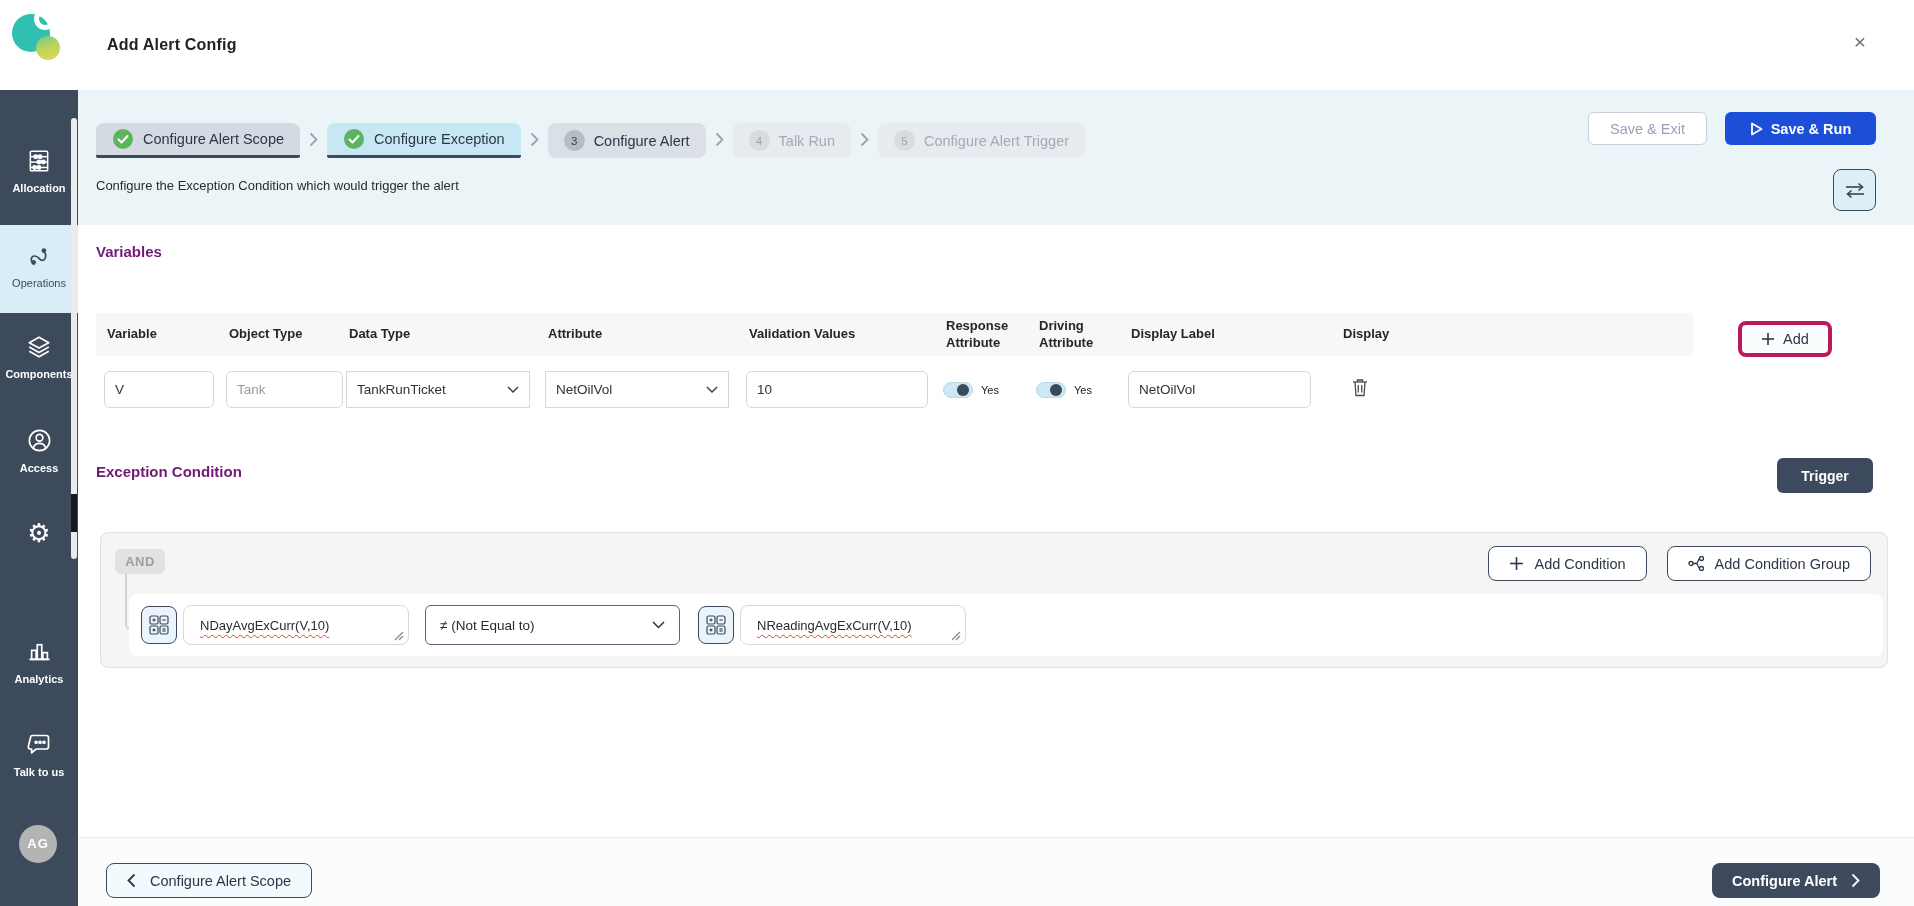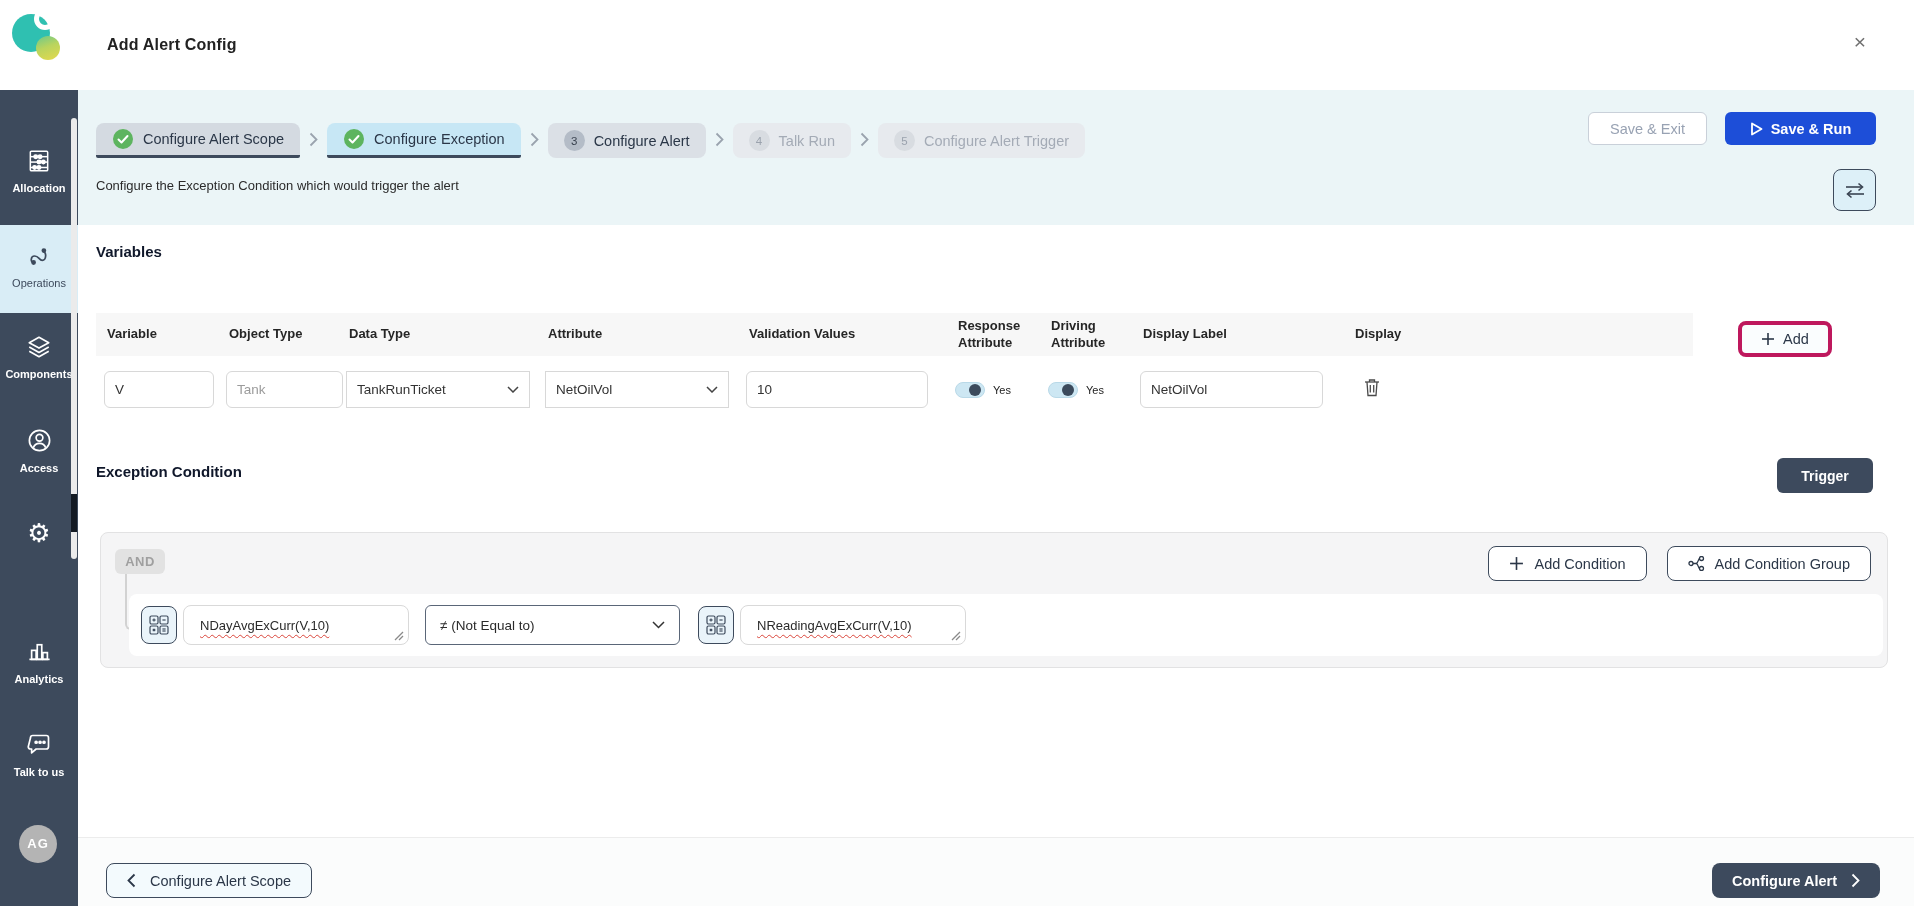--- a/index.html
+++ b/index.html
@@ -40,28 +40,28 @@
   .num-badge.light { background:#d8dce1; color:#9aa2ad; }
   .step-sep { margin:9px 9px 0 9px; }
   .step-desc { position:absolute; left:18px; top:88px; font-size:13px; color:#2b2b2b; }
 
   .save-exit { position:absolute; right:207px; top:22px; width:119px; height:33px; background:#fff; border:1px solid #c9d0d9; border-radius:6px; color:#98a2b3; font-size:14.5px; cursor:pointer; }
   .save-run { position:absolute; right:38px; top:22px; width:151px; height:33px; background:#1d4ed8; border:none; border-radius:6px; color:#fff; font-size:14.5px; font-weight:700; cursor:pointer; display:flex; align-items:center; justify-content:center; gap:8px; }
   .swap-btn { position:absolute; right:38px; top:79px; width:43px; height:42px; background:#ddf0f8; border:1px solid #3d4a5c; border-radius:8px; cursor:pointer; display:flex; align-items:center; justify-content:center; }
 
   
   .vars { position:absolute; top:225px; left:78px; width:1836px; height:225px; background:#fff; }
-  .section-heading { font-size:15px; font-weight:700; color:#0f172a; }
+  .section-heading { font-size:15px; font-weight:700; color:#701a75; }
   .vars .section-heading { position:absolute; left:18px; top:18px; }
   .add-btn { position:absolute; left:1660px; top:96px; width:94px; height:36px; background:#fafdfe; border:4px solid #be185d; border-radius:8px; color:#2b3748; font-size:14.5px; cursor:pointer; display:flex; align-items:center; justify-content:center; gap:8px; }
   .table { position:absolute; left:18px; top:88px; width:1597px; }
   .trow { display:flex; padding-left:8px; }
   .thead { background:#f7f7f7; height:43px; align-items:center; }
   .th { font-size:13px; font-weight:700; color:#262626; line-height:1.25; padding-left:3px; }
-  .c0{width:122px;} .c1{width:120px;} .c2{width:199px;} .c3{width:201px;} .c4{width:197px;} .c5{width:93px;margin-left:12px;} .c6{width:92px;} .c7{width:212px;} .c8{flex:1;}
+  .c0{width:122px;} .c1{width:120px;} .c2{width:199px;} .c3{width:201px;} .c4{width:197px;} .c5{width:93px;} .c6{width:92px;} .c7{width:212px;} .c8{flex:1;}
   .tbody { margin-top:15px; align-items:center; }
   .tin { height:37px; border:1px solid #d8d8d8; border-radius:6px; background:#fff; font-size:13.5px; color:#333; padding:0 10px; font-family:"Liberation Sans", sans-serif; outline:none; }
   .tin.gray { color:#9b9b9b; }
   .tsel { height:37px; border:1px solid #d8d8d8; border-radius:0; background:#fff; font-size:13.5px; color:#333; padding:0 10px; display:flex; align-items:center; justify-content:space-between; cursor:pointer; }
   .toggle-wrap { display:flex; align-items:center; gap:8px; }
   .toggle { width:30px; height:16px; border-radius:9px; background:#cde7f3; border:1px solid #b9d9e8; position:relative; cursor:pointer; }
   .toggle .knob { position:absolute; left:13px; top:1px; width:12px; height:12px; border-radius:50%; background:#3b4a5c; }
   .toggle-lbl { font-size:11px; color:#222; }
   .trash { cursor:pointer; margin-left:12px; }
 

